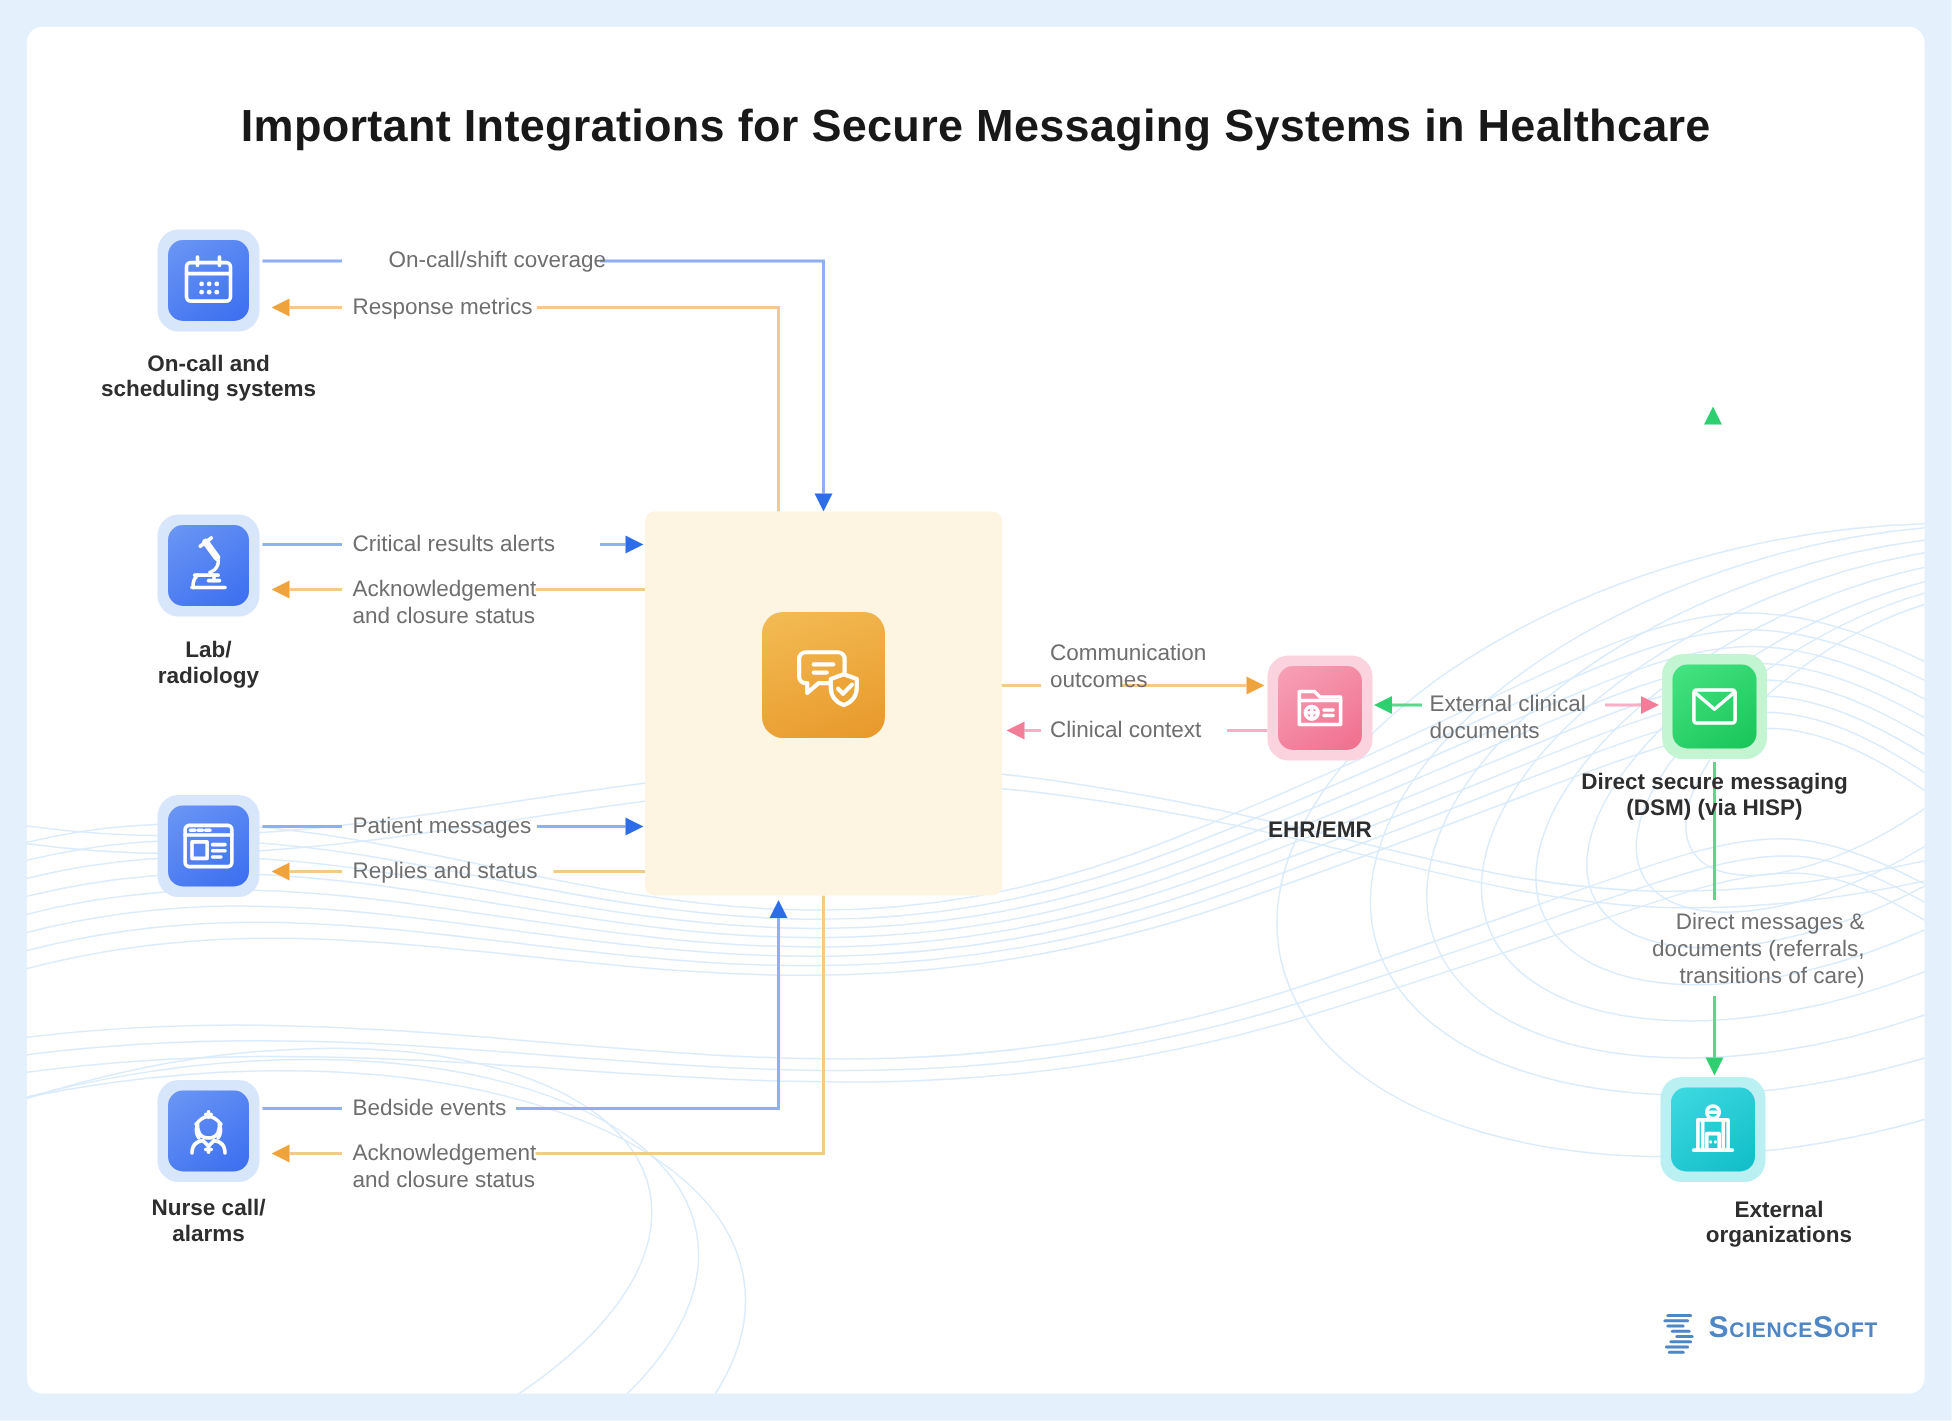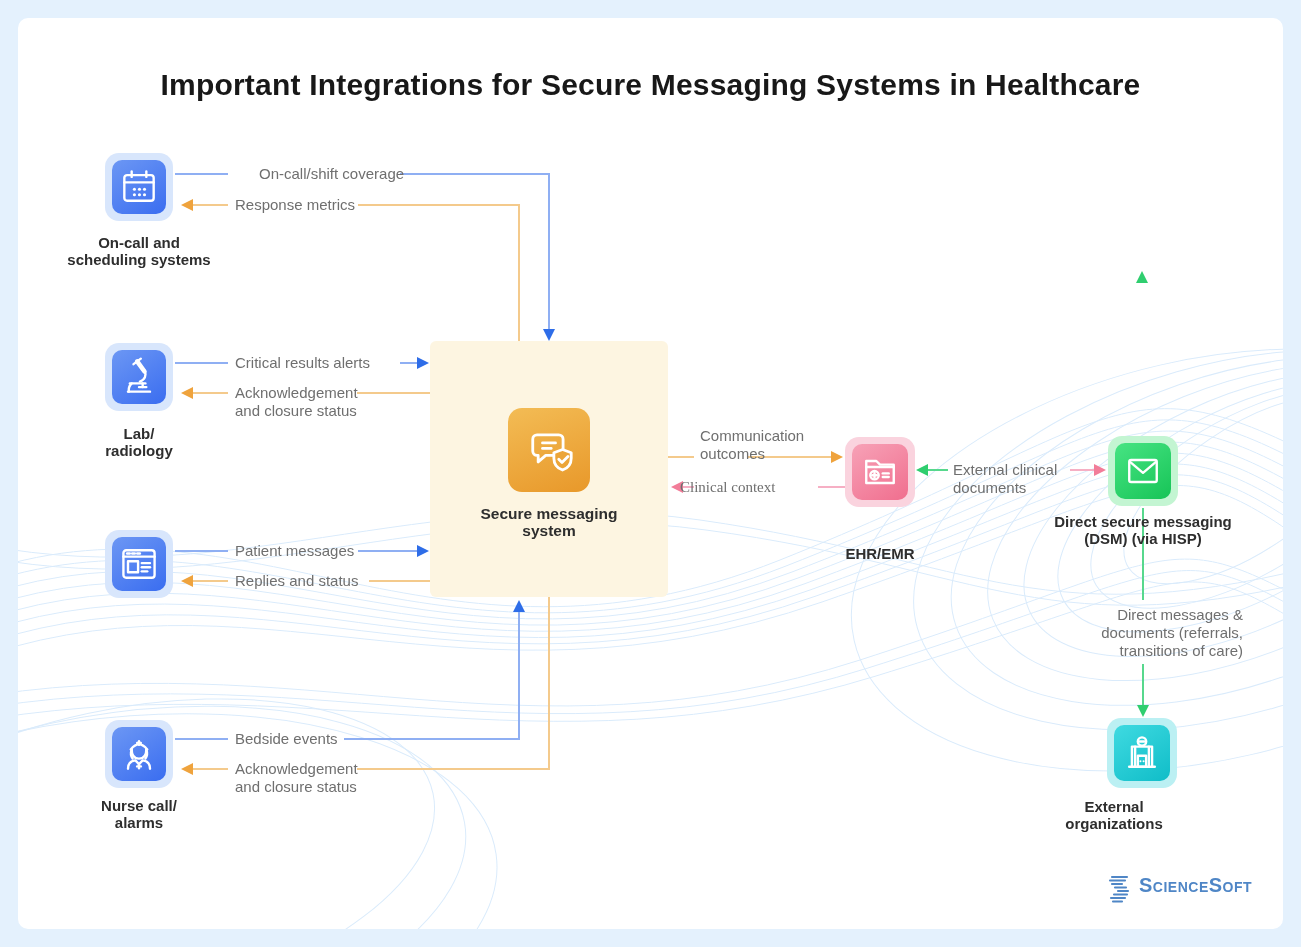--- a/index.html
+++ b/index.html
@@ -198,22 +198,20 @@
   <div class="center-box"></div>
   <div class="center-icon">
     <svg viewBox="0 0 48 48" class="ic" stroke-width="2.4">
       <path d="M13 10 h20 a4 4 0 0 1 4 4 v11 a4 4 0 0 1 -4 4 h-12 l-7 6 v-6 h-1 a4 4 0 0 1 -4 -4 v-11 a4 4 0 0 1 4 -4 z"></path>
       <line x1="18" y1="17.5" x2="30" y2="17.5"></line>
         <line x1="18" y1="22.5" x2="26" y2="22.5"></line>
       <path d="M36.5 23.5 l8 3 v5 q0 8 -8 11 q-8 -3 -8 -11 v-5 z" fill="#ECA538" stroke="#fff"></path>
       <path d="M33 32.5 l3 3 l5.5 -5.5" fill="none"></path>
     </svg>
   </div>
-  <div class="node-label" style="left:449px;top:505px;width:200px;font-size:15.5px;">Secure messaging
-system</div>
 
   <div class="tile t-pink" style="left:845px;top:437px;width:70px;height:70px;">
     <div class="inner">
       <svg viewBox="0 0 48 48" class="ic" stroke-width="2.4">
         <path d="M9 36 V12 h11 l4 4 h15 v20 z"></path>
         <line x1="9" y1="18.5" x2="39" y2="18.5"></line>
         <circle cx="18" cy="27.5" r="4.6"></circle>
         <line x1="18" y1="25" x2="18" y2="30"></line>
           <line x1="15.5" y1="27.5" x2="20.5" y2="27.5"></line>
         <line x1="27" y1="25.5" x2="33.5" y2="25.5"></line>
@@ -244,36 +242,36 @@
           <line x1="21.5" y1="11.5" x2="26.5" y2="11.5"></line>
         <rect x="19.5" y="27" width="9" height="12"></rect>
         <g fill="#fff" stroke="none">
             <circle cx="22.3" cy="33" r="1.1"></circle>
             <circle cx="25.7" cy="33" r="1.1"></circle>
           </g>
         <line x1="10" y1="39" x2="38" y2="39"></line>
       </svg>
     </div>
   </div>
-  <div class="node-label" style="left:1039px;top:798px;width:150px;">External
+  <div class="node-label" style="left:1111px;top:798px;width:150px;">External
 organizations</div>
 
   <div class="flow-label" style="left:235px;top:165px;margin-left:24px;">On-call/shift coverage</div>
   <div class="flow-label" style="left:235px;top:196px;">Response metrics</div>
   <div class="flow-label" style="left:235px;top:354px;">Critical results alerts</div>
   <div class="flow-label" style="left:235px;top:384px;">Acknowledgement
 and closure status</div>
   <div class="flow-label" style="left:235px;top:542px;">Patient messages</div>
   <div class="flow-label" style="left:235px;top:572px;">Replies and status</div>
   <div class="flow-label" style="left:235px;top:730px;">Bedside events</div>
   <div class="flow-label" style="left:235px;top:760px;">Acknowledgement
 and closure status</div>
   <div class="flow-label" style="left:700px;top:427px;">Communication
 outcomes</div>
-  <div class="flow-label" style="left:680px;top:478px;font-family:Liberation Serif, serif;">Clinical context</div>
+  <div class="flow-label" style="left:700px;top:478px;">Clinical context</div>
   <div class="flow-label" style="left:953px;top:461px;">External clinical
 documents</div>
   <div class="flow-label flow-center" style="left:1043px;top:606px;width:200px;">Direct messages &amp;
 documents (referrals,
 transitions of care)</div>
 
   <div class="brand">
     <svg viewBox="0 0 27 30">
       <g stroke="#4F86C6" stroke-width="2.1" stroke-linecap="round" fill="none">
         <line x1="6" y1="3" x2="21" y2="3"></line>

